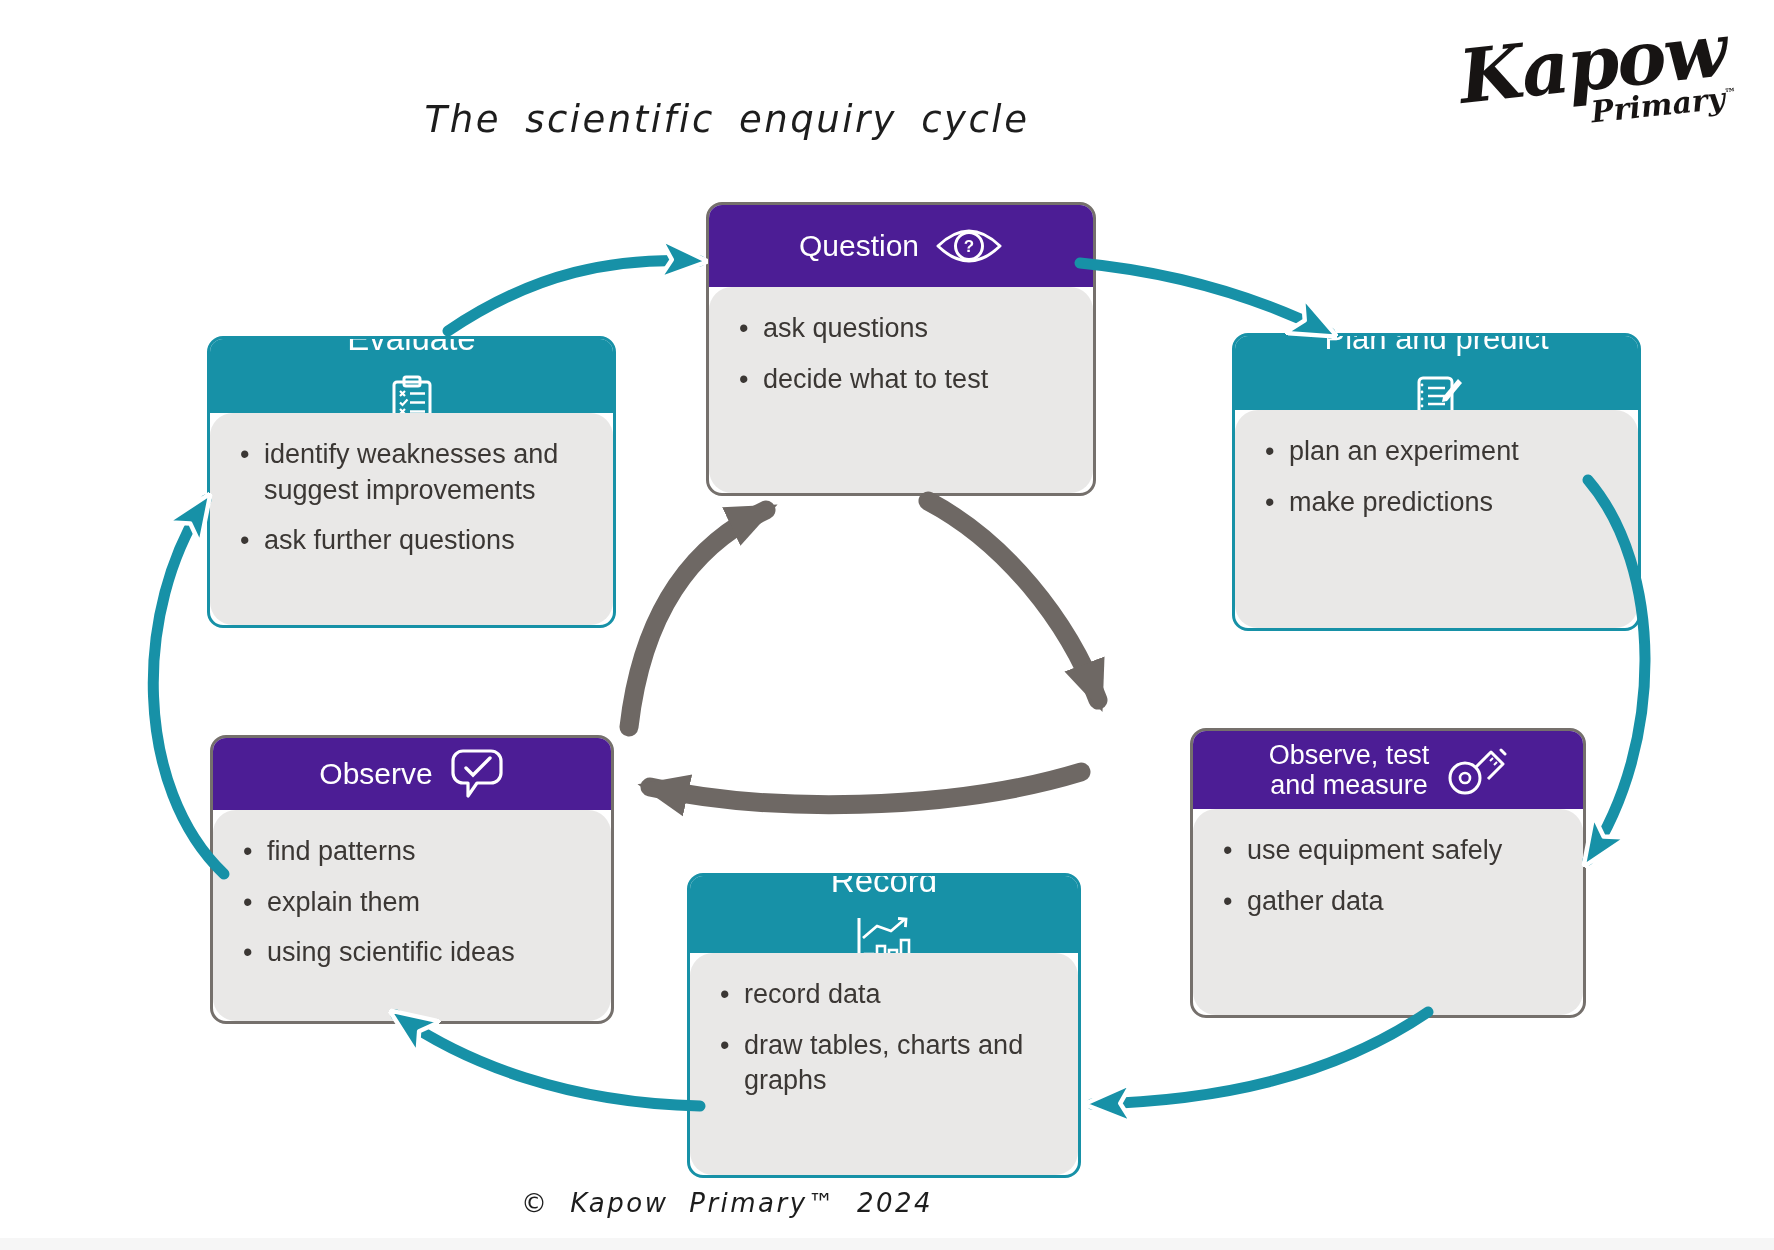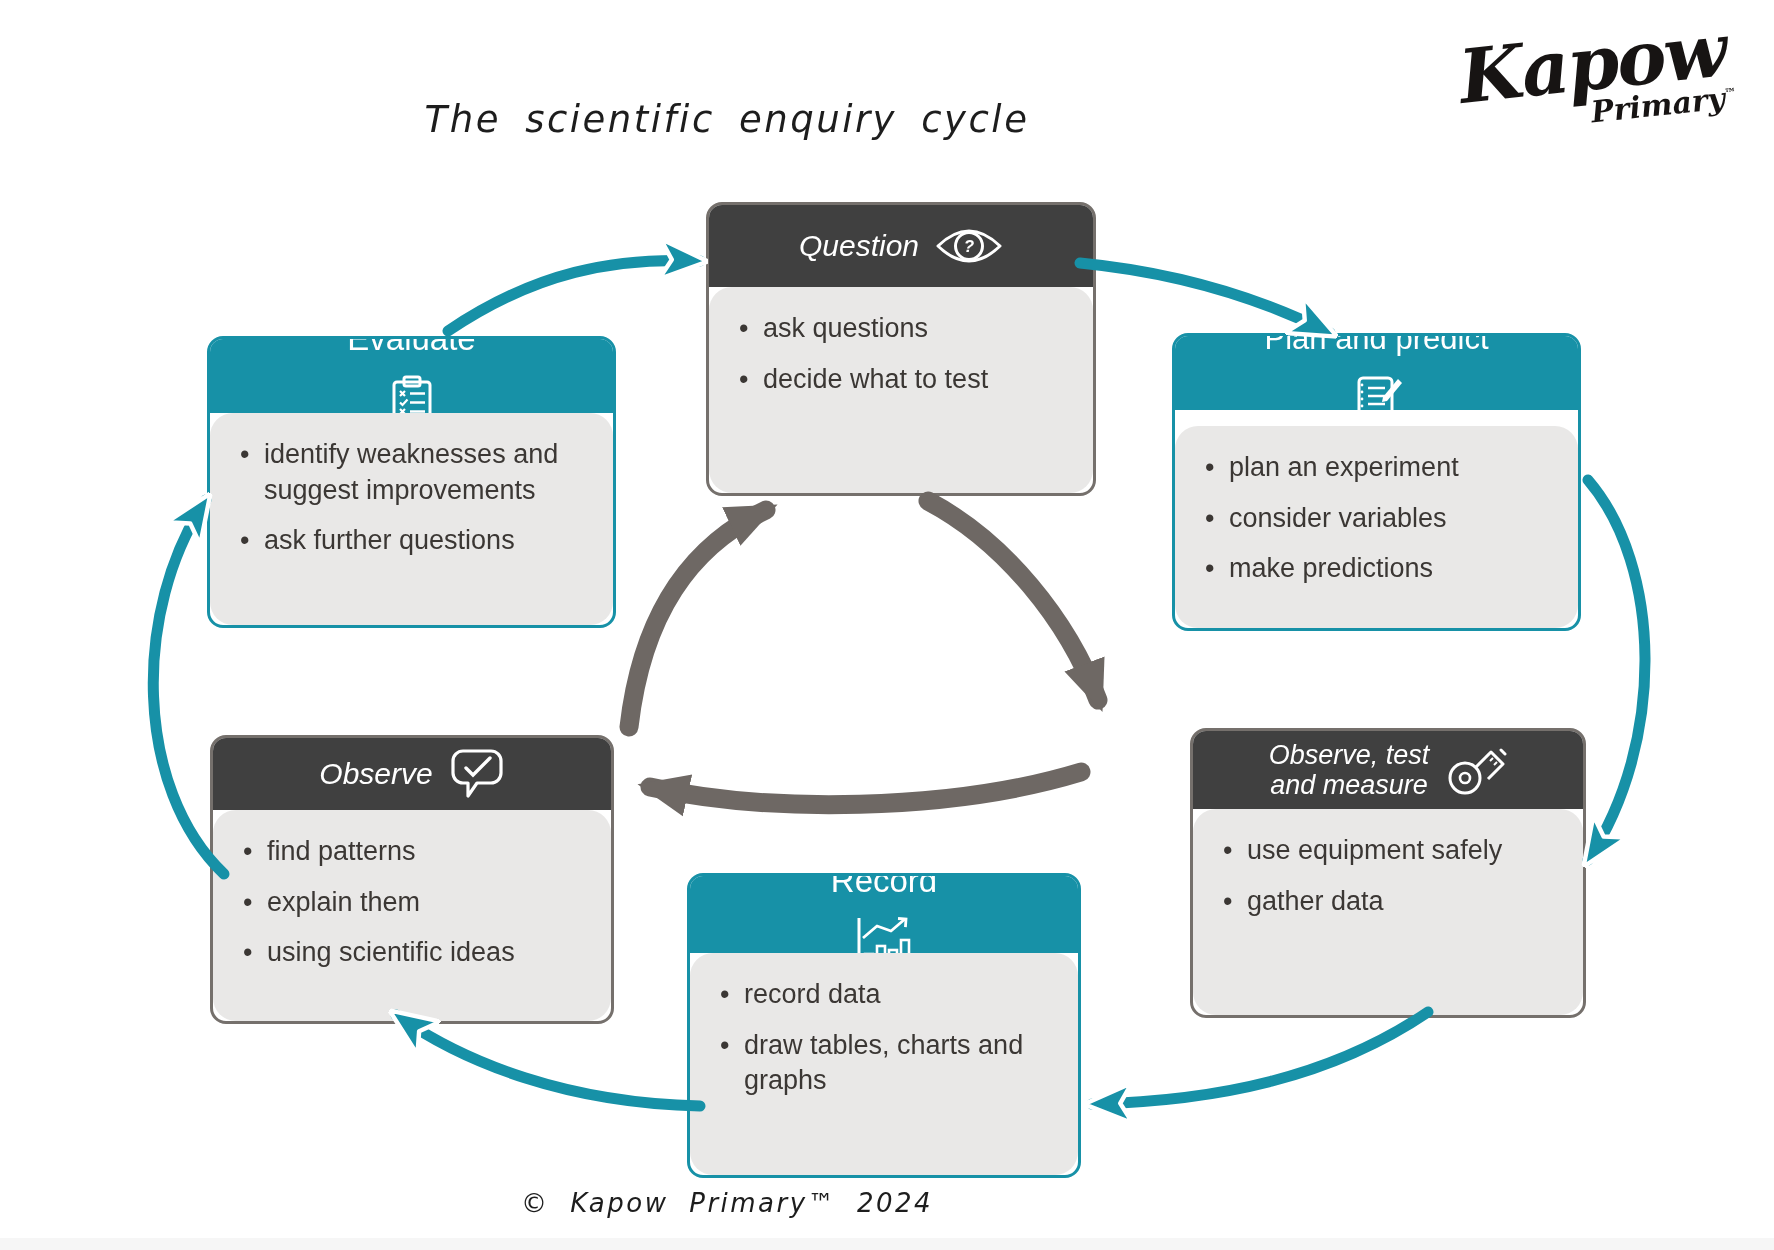--- a/index.html
+++ b/index.html
@@ -37,34 +37,34 @@
     position:absolute;border-radius:16px;display:flex;flex-direction:column;
     box-shadow:0 0 0 3px #ffffff;z-index:2;overflow:hidden;
   }
   .cycle-box.teal{border:3px solid #1791a7;}
   .cycle-box.gray{border:3px solid #75706c;}
   .box-header{
     flex:0 0 auto;display:flex;align-items:center;justify-content:center;gap:16px;
     color:#ffffff;font-weight:500;
   }
   .teal .box-header{background:#1791a7;flex-direction:column;}
-  .gray .box-header{background:#404040;font-style:italic;}
+  .gray .box-header{background:#4c1d95;}
   .box-body{flex:1 1 auto;background:#e9e8e7;padding:24px 12px 0 26px;border-radius:23px;}
   .box-body ul{list-style:none;margin:0;padding:0;}
   .box-body li{
     position:relative;padding-left:28px;margin-bottom:15px;
     font-size:27px;line-height:1.32;color:#3b3734;
   }
   .box-body li::before{content:"•";position:absolute;left:4px;color:#3b3734;}
   .box-title{white-space:pre-line;text-align:center;}
   .hicon{flex:0 0 auto;}
   
   #box-question{left:706px;top:202px;width:384px;height:288px;}
   #box-question .box-header{height:82px;font-size:30px;}
-  #box-plan{left:1172px;top:333px;width:403px;height:292px;gap:16px;}
+  #box-plan{left:1232px;top:333px;width:403px;height:292px;}
   #box-plan .box-header{height:74px;font-size:31px;}
   #box-evaluate{left:207px;top:336px;width:403px;height:286px;}
   #box-evaluate .box-header{height:74px;font-size:33px;}
   #box-conclude{left:210px;top:735px;width:398px;height:283px;}
   #box-conclude .box-header{height:72px;font-size:30px;}
   #box-observe{left:1190px;top:728px;width:390px;height:284px;}
   #box-observe .box-header{height:78px;font-size:27px;line-height:1.12;}
   #box-record{left:687px;top:873px;width:388px;height:299px;}
   #box-record .box-header{height:77px;font-size:33px;}
   
@@ -112,21 +112,20 @@
         <line x1="16" y1="15" x2="33" y2="15" stroke="#fff" stroke-width="2.4"></line>
         <line x1="16" y1="23" x2="33" y2="23" stroke="#fff" stroke-width="2.4"></line>
         <line x1="16" y1="31" x2="33" y2="31" stroke="#fff" stroke-width="2.4"></line>
         <line x1="16" y1="39" x2="28" y2="39" stroke="#fff" stroke-width="2.4"></line>
         <path d="M31,24 L46,6 L50,10 L35,28 L30,29 Z" fill="#fff" stroke="none"></path>
       </svg>
     </div>
     <div class="box-body">
       <ul>
           <li>plan an experiment</li>
-          <li>consider variables</li>
           <li>make predictions</li>
         </ul>
     </div>
   </div>
 
   <div id="box-evaluate" class="cycle-box teal">
     <div class="box-header">
       <span class="box-title">Evaluate</span>
       <svg class="hicon" width="46" height="58" viewBox="0 0 46 58">
         <rect x="5" y="8" width="36" height="47" rx="3" fill="none" stroke="#fff" stroke-width="3"></rect>

